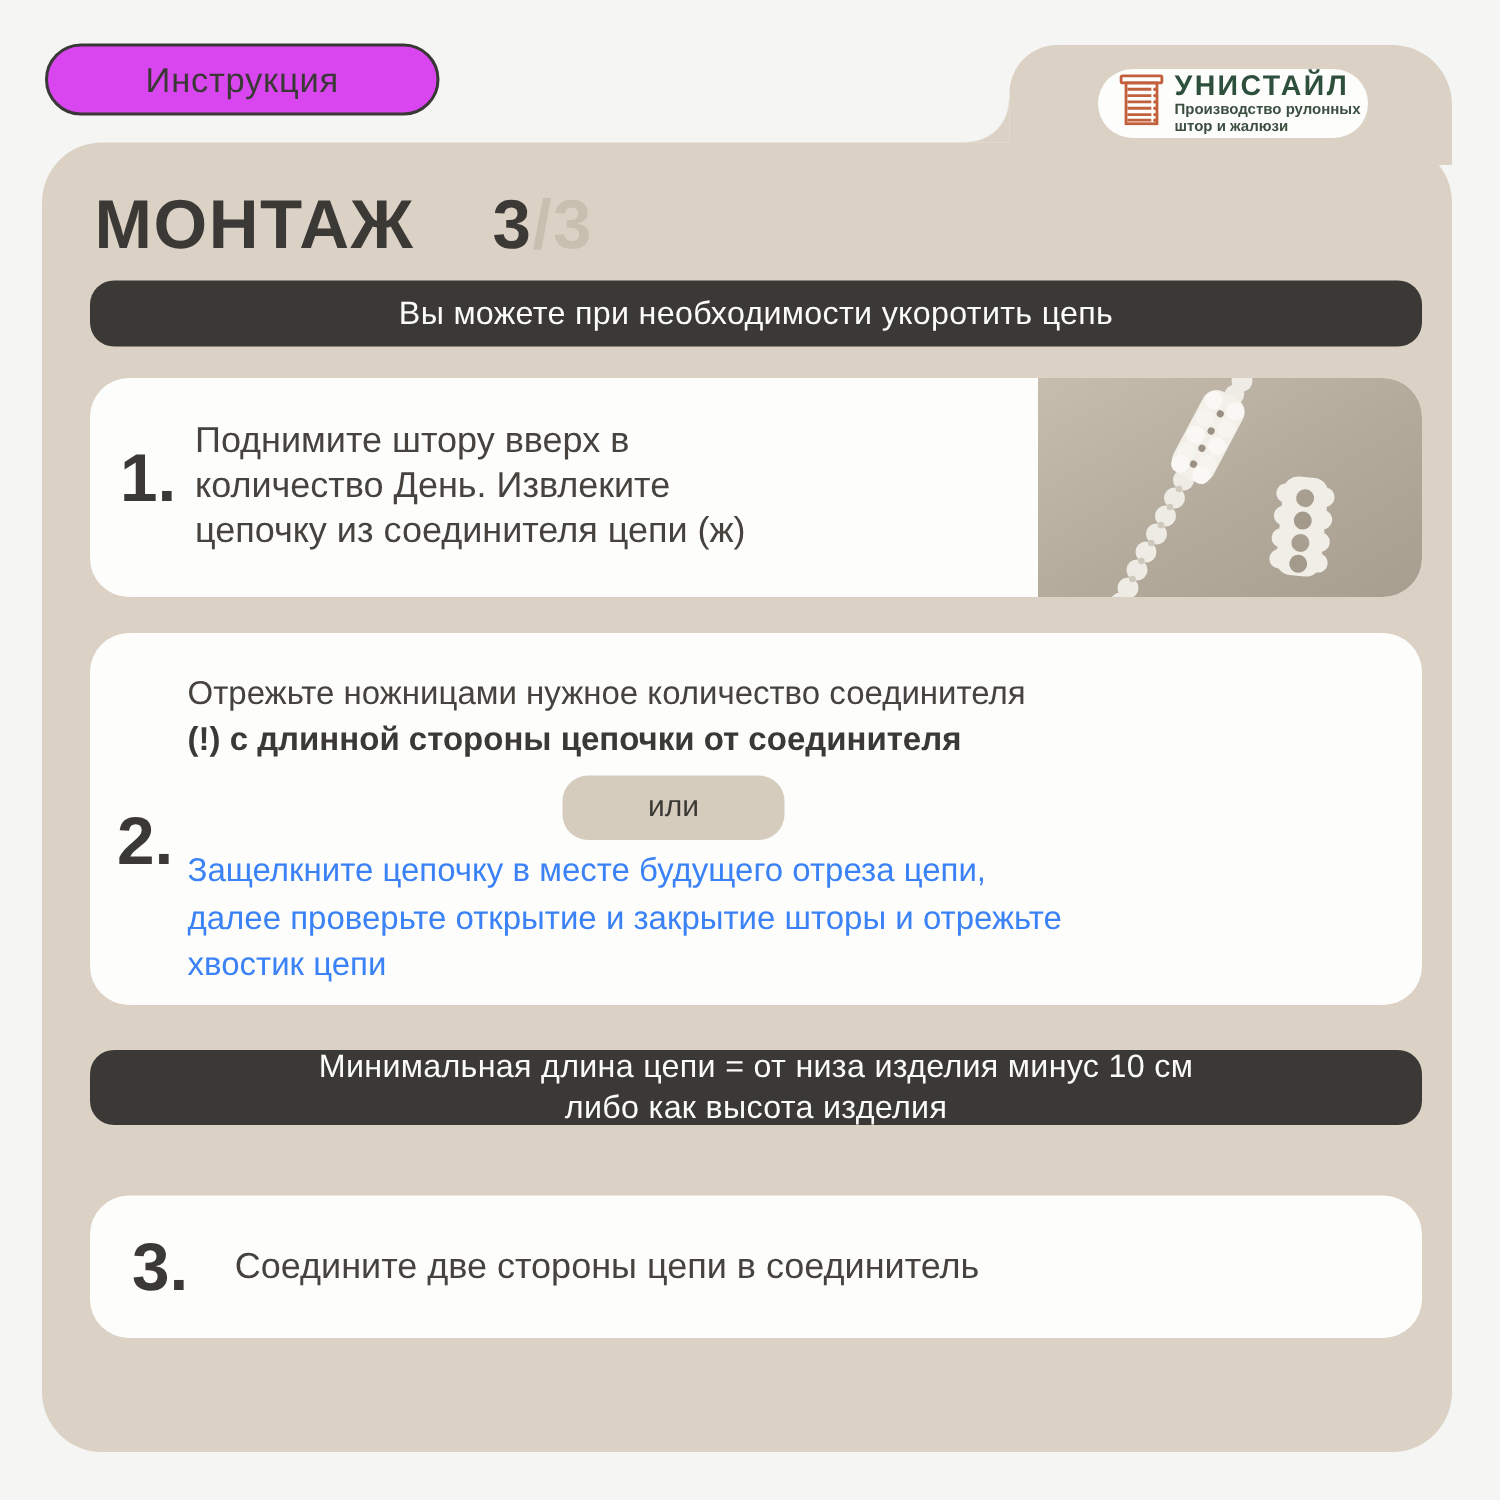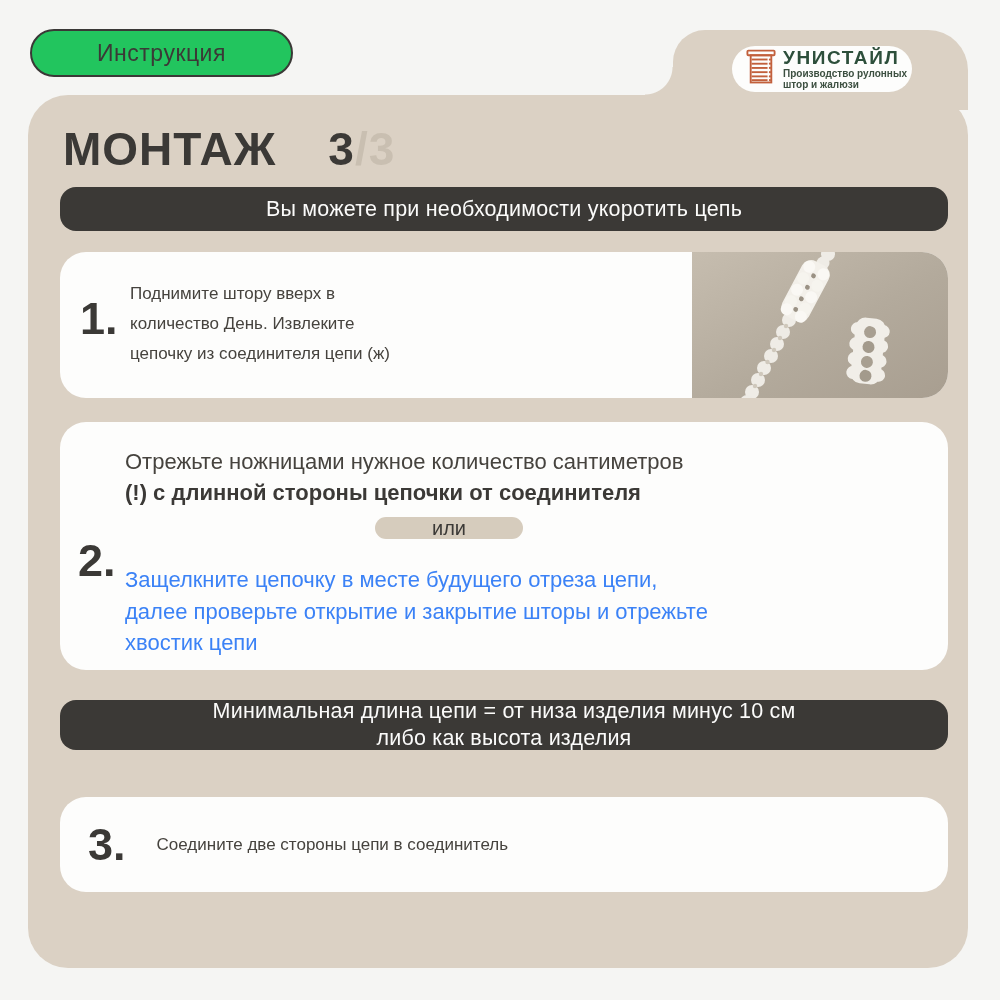--- a/index.html
+++ b/index.html
@@ -6,21 +6,21 @@
   body{
     width:1000px;height:1000px;position:relative;overflow:hidden;
     background:#f5f5f3;
     font-family:"Liberation Sans", sans-serif;
     color:#3b3936;
   }
   
   .instruction-btn{
     position:absolute;left:30px;top:29px;width:263px;height:48px;
     box-sizing:border-box;border:2.5px solid #3a3836;border-radius:26px;
-    background:#22c55e;display:flex;align-items:center;justify-content:center;
+    background:#d946ef;display:flex;align-items:center;justify-content:center;
     font-size:23px;color:#3b3936;letter-spacing:.5px;
   }
   
   .panel{position:absolute;left:28px;top:95px;width:940px;height:873px;
     background:#dbd1c4;border-radius:40px;}
   .panel-tab{position:absolute;left:673px;top:30px;width:295px;height:80px;
     background:#dbd1c4;border-radius:32px 40px 0 0;}
   .tab-concave{position:absolute;left:645px;top:67px;width:28px;height:28px;
     background:radial-gradient(circle at 0 0, #f5f5f3 27px, #dbd1c4 28px);}
   
@@ -43,25 +43,25 @@
   .banner-middle{top:700px;height:50px;font-size:21.5px;line-height:27px;letter-spacing:.2px;}
   
   .card{position:absolute;left:60px;width:888px;background:#fdfdfc;border-radius:26px;}
   .card-1{top:252px;height:146px;}
   .card-2{top:422px;height:248px;}
   .card-3{top:797px;height:95px;display:flex;align-items:center;}
   .step-num{font-size:45px;font-weight:700;color:#3b3936;line-height:1;}
   .card-1 .step-num{position:absolute;left:20px;top:44px;}
   .card-2 .step-num{position:absolute;left:18px;top:116px;}
   .card-3 .step-num{margin-left:28px;}
-  .step-text{font-size:17px;color:#46433e;line-height:30px;}
+  .step-text{font-size:24px;color:#46433e;line-height:30px;}
   .card-1 .step-text{position:absolute;left:70px;top:27px;}
   .p1-block{position:absolute;left:65px;top:24px;font-size:22px;color:#46433e;line-height:31px;}
   .p1-bold{font-weight:700;color:#3b3936;}
-  .or-pill{position:absolute;left:315px;top:95px;width:148px;height:22px;
+  .or-pill{position:absolute;left:315px;top:95px;width:148px;height:43px;
     background:#d6ccbd;border-radius:17px;display:flex;align-items:center;
     justify-content:center;font-size:20px;color:#3b3936;}
   .p2-block{position:absolute;left:65px;top:142px;font-size:22px;color:#3b82f6;line-height:31.5px;}
   .card-3 .step-text{margin-left:31px;}
   
   .photo{position:absolute;left:632px;top:0;width:256px;height:146px;
     border-radius:0 26px 26px 0;overflow:hidden;}
   .photo svg{display:block;}
 </style>
 </head>
@@ -179,21 +179,21 @@
         <circle cx="176" cy="110" r="6" fill="#a89f91"></circle>
         <circle cx="176" cy="124" r="6" fill="#a39a8c"></circle>
       </g>
     </svg>
   </div>
 </div>
 
 <div class="card card-2">
   <div class="step-num">2.</div>
   <div class="p1-block">
-    <div>Отрежьте ножницами нужное количество сантиметров</div>
+    <div>Отрежьте ножницами нужное количество соединителя</div>
     <div class="p1-bold">(!) с длинной стороны цепочки от соединителя</div>
   </div>
   <div class="or-pill">
     <span>или</span>
   </div>
   <div class="p2-block">
     <div>Защелкните цепочку в месте будущего отреза цепи,</div>
     <div>далее проверьте открытие и закрытие шторы и отрежьте</div>
     <div>хвостик цепи</div>
   </div>

